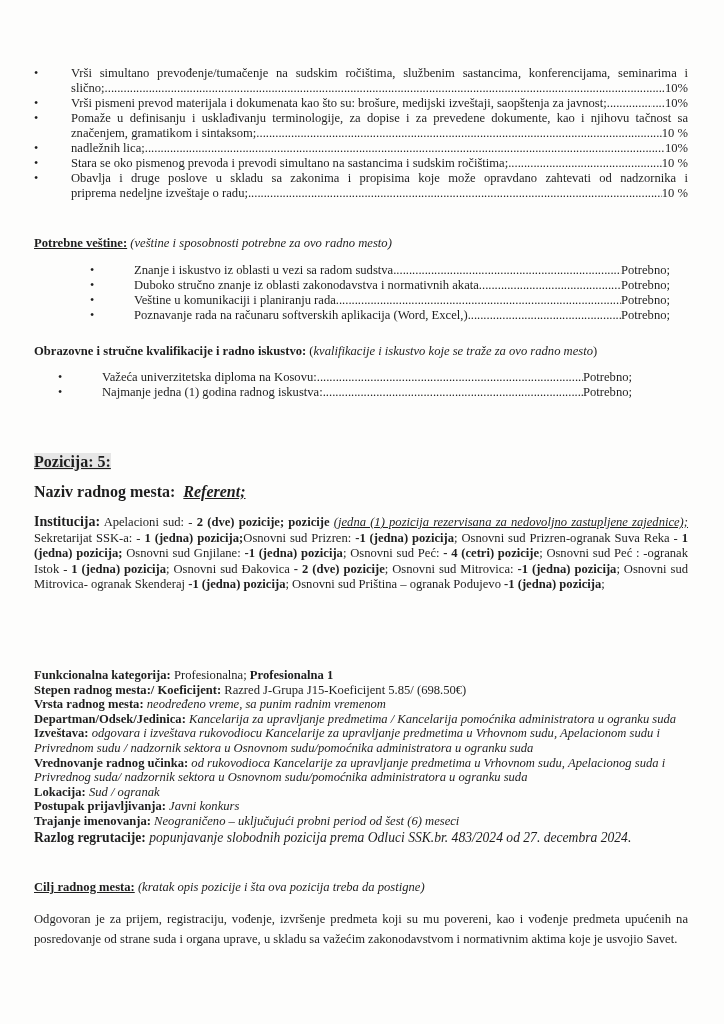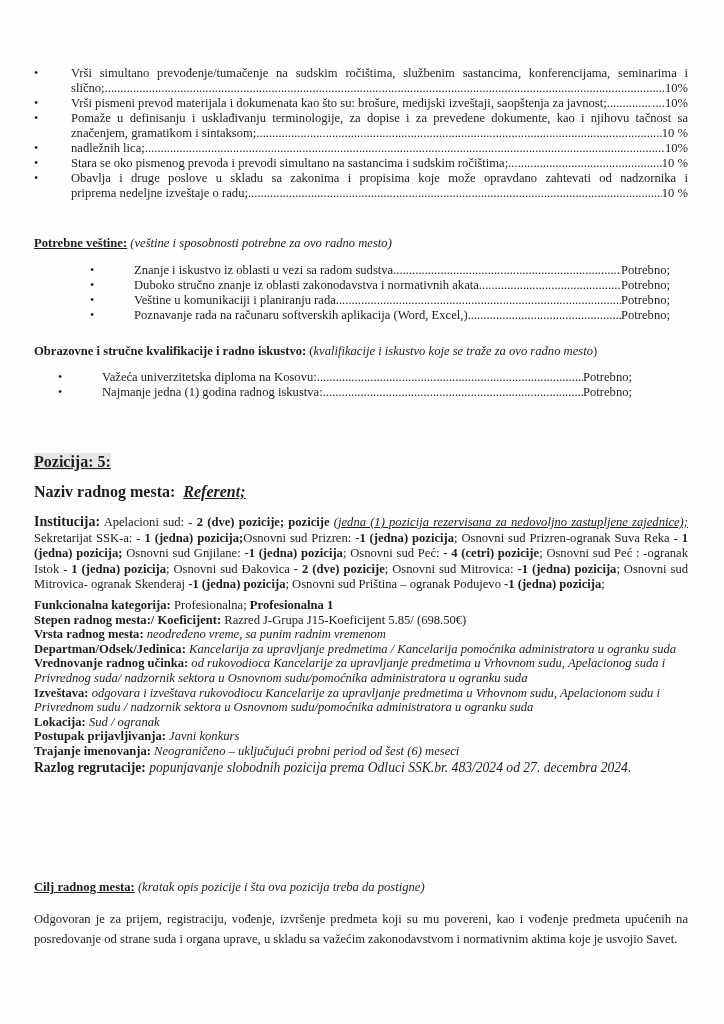--- a/index.html
+++ b/index.html
@@ -145,27 +145,27 @@
     <span class="b u hl">Pozicija: 5:</span>
   </div>
   <div class="blk fs14" style="top:483px;">
     <span class="b">Naziv radnog mesta: </span><span class="b i u" style="margin-left:4px;">Referent;</span>
   </div>
 
   <div class="blk fs13" style="top:514px; text-align:justify; line-height:15.6px;">
     <span class="b" style="font-size:14px;">Institucija:</span><span id="inst-parts"><span> Apelacioni sud: - </span><span style="font-weight: bold;">2 (dve) pozicije; pozicije </span><span style="font-style: italic; text-decoration: underline;">(jedna (1) pozicija rezervisana za nedovoljno zastupljene zajednice);</span><span> Sekretarijat SSK-a: - </span><span style="font-weight: bold;">1 (jedna) pozicija;</span><span>Osnovni sud Prizren: </span><span style="font-weight: bold;">-1 (jedna) pozicija</span><span>; Osnovni sud Prizren-ogranak Suva Reka - </span><span style="font-weight: bold;">1 (jedna) pozicija;</span><span> Osnovni sud Gnjilane: </span><span style="font-weight: bold;">-1 (jedna) pozicija</span><span>; Osnovni sud Peć:  </span><span style="font-weight: bold;">- 4 (cetri) pozicije</span><span>; Osnovni sud Peć : -ogranak Istok - </span><span style="font-weight: bold;">1 (jedna) pozicija</span><span>; Osnovni sud Đakovica  </span><span style="font-weight: bold;">- 2 (dve) pozicije</span><span>; Osnovni sud Mitrovica: </span><span style="font-weight: bold;">-1 (jedna) pozicija</span><span>; Osnovni sud Mitrovica- ogranak Skenderaj </span><span style="font-weight: bold;">-1 (jedna) pozicija</span><span>; Osnovni sud Priština – ogranak Podujevo </span><span style="font-weight: bold;">-1 (jedna) pozicija</span><span>;</span></span>
   </div>
 
-  <div class="blk" style="top:598px; font-size:12.6px; line-height:14.6px;" id="details">
+  <div class="blk" style="top:668px; font-size:12.6px; line-height:14.6px;" id="details">
       <p><span style="font-weight: bold;">Funkcionalna kategorija:</span><span> Profesionalna; </span><span style="font-weight: bold;">Profesionalna 1</span></p>
       <p><span style="font-weight: bold;">Stepen radnog mesta:/ Koeficijent:</span><span style=""> Razred J-Grupa J15-Koeficijent 5.85/ (698.50€)</span></p>
       <p><span style="font-weight: bold;">Vrsta radnog mesta:</span><span style="font-style: italic;">      neodređeno vreme, sa punim radnim vremenom</span></p>
       <p><span style="font-weight: bold;">Departman/Odsek/Jedinica:</span><span style="font-style: italic;"> Kancelarija za upravljanje predmetima /  Kancelarija pomoćnika administratora u ogranku suda</span></p>
+      <p><span style="font-weight: bold;">Izveštava:</span><span style="font-style: italic;">  odgovara i izveštava rukovodiocu Kancelarije za upravljanje predmetima u Vrhovnom sudu, Apelacionom sudu i Privrednom sudu / nadzornik sektora u Osnovnom sudu/pomoćnika administratora u ogranku suda</span></p>
       <p><span style="font-weight: bold;">Vrednovanje radnog učinka:</span><span style="font-style: italic;">  od rukovodioca Kancelarije za upravljanje predmetima u Vrhovnom sudu, Apelacionog suda i Privrednog suda/ nadzornik sektora u Osnovnom sudu/pomoćnika administratora u ogranku suda</span></p>
-      <p><span style="font-weight: bold;">Izveštava:</span><span style="font-style: italic;">  odgovara i izveštava rukovodiocu Kancelarije za upravljanje predmetima u Vrhovnom sudu, Apelacionom sudu i Privrednom sudu / nadzornik sektora u Osnovnom sudu/pomoćnika administratora u ogranku suda</span></p>
       <p><span style="font-weight: bold;">Lokacija:</span><span style="font-style: italic;"> Sud / ogranak</span></p>
       <p><span style="font-weight: bold;">Postupak prijavljivanja:</span><span style="font-style: italic;"> Javni konkurs</span></p>
       <p><span style="font-weight: bold;">Trajanje imenovanja:</span><span style="font-style: italic;"> Neograničeno – uključujući probni period od šest (6) meseci</span></p>
       <p style="font-size: 13.6px; line-height: 17px;"><span style="font-weight: bold;">Razlog regrutacije:</span><span style="font-style: italic;">   popunjavanje slobodnih pozicija prema Odluci SSK.br. 483/2024 od 27. decembra 2024.</span></p>
     </div>
 
   <div class="blk fs13" style="top:880px;">
     <p>
       <span class="b u">Cilj radnog mesta:</span><span class="i"> (kratak opis pozicije i šta ova pozicija treba da postigne)</span>
     </p>

